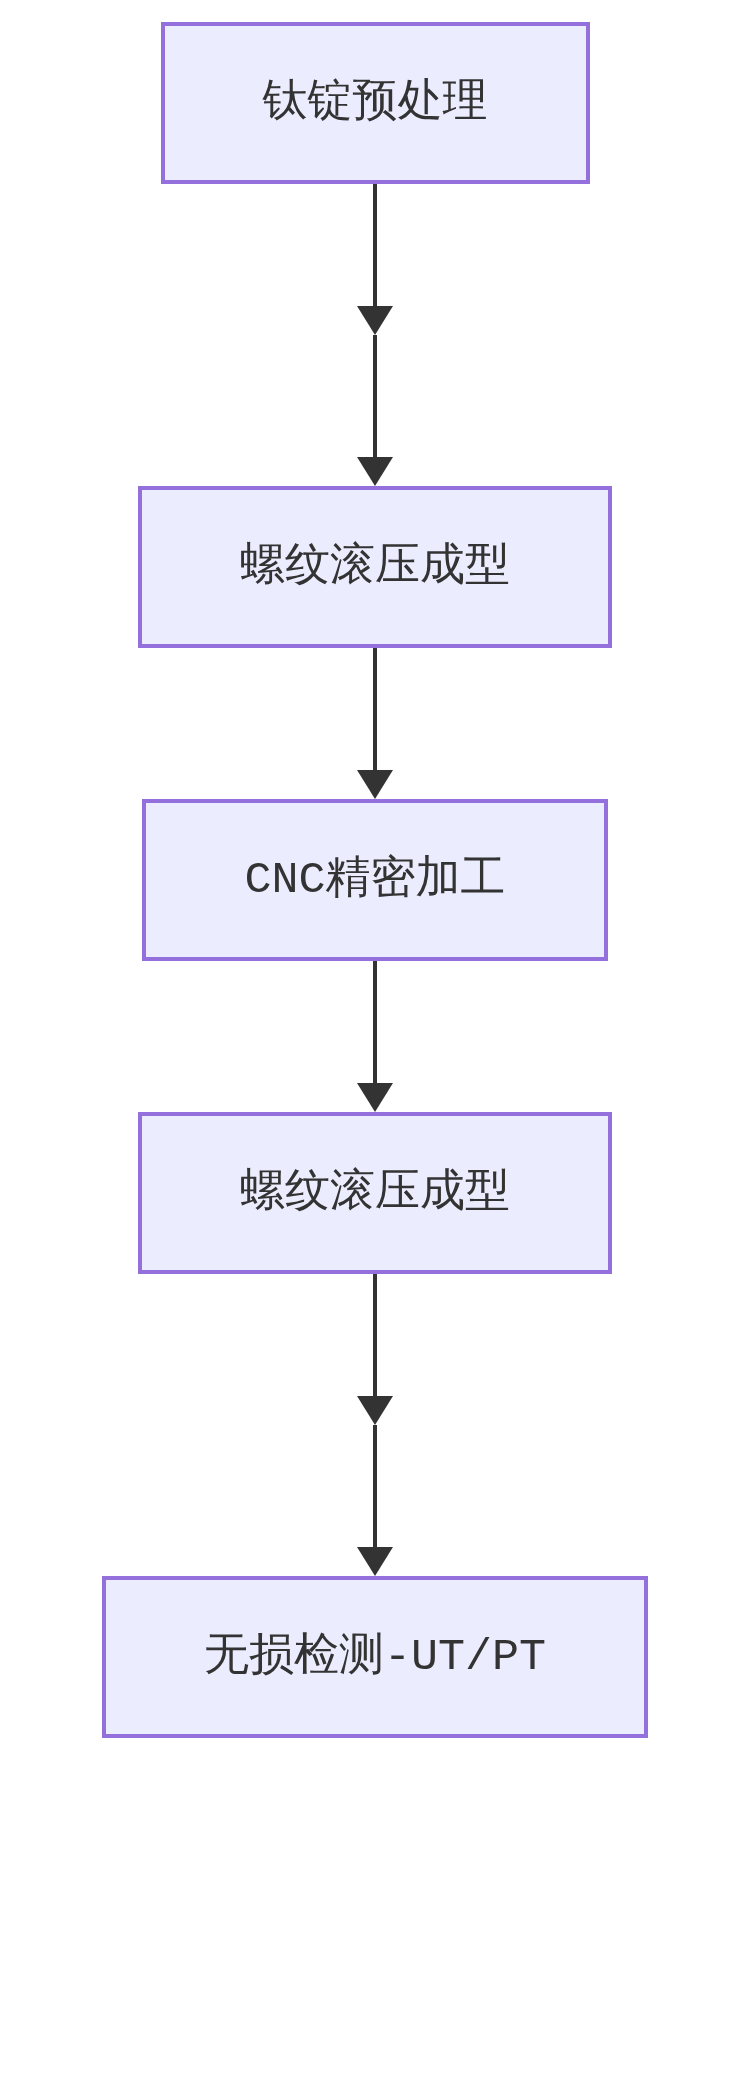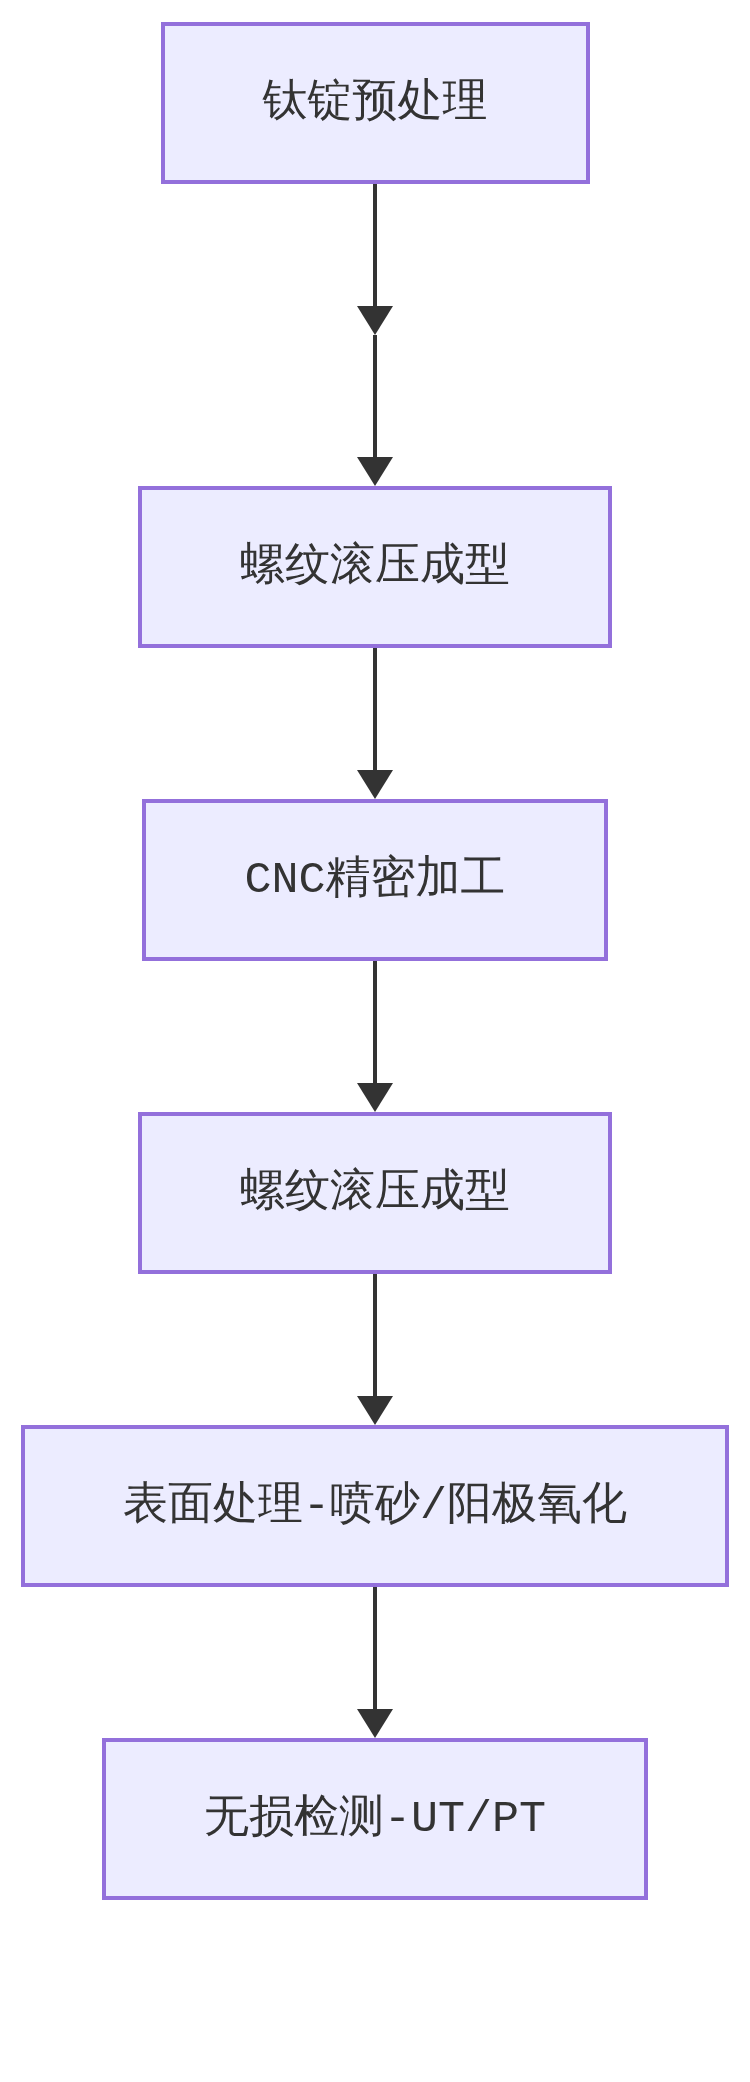--- a/index.html
+++ b/index.html
@@ -106,23 +106,20 @@
 
   <div class="node n5">
     <span>螺纹滚压成型</span>
   </div>
 
   <div class="edge">
     <div class="shaft"></div>
     <div class="head"></div>
   </div>
 
-  <div class="node n6">
-    <span>表面处理-喷砂/阳极氧化</span>
-  </div>
 
   <div class="edge">
     <div class="shaft"></div>
     <div class="head"></div>
   </div>
 
   <div class="node n7">
     <span>无损检测-UT/PT</span>
   </div>
 

